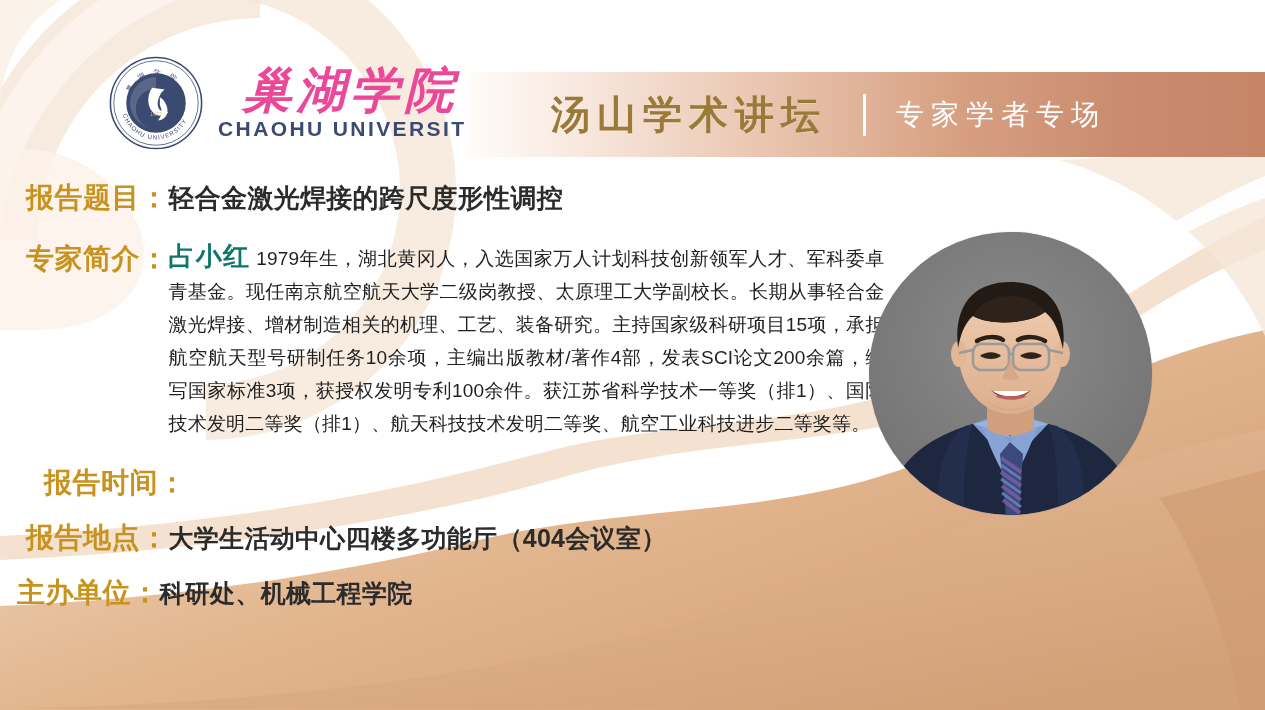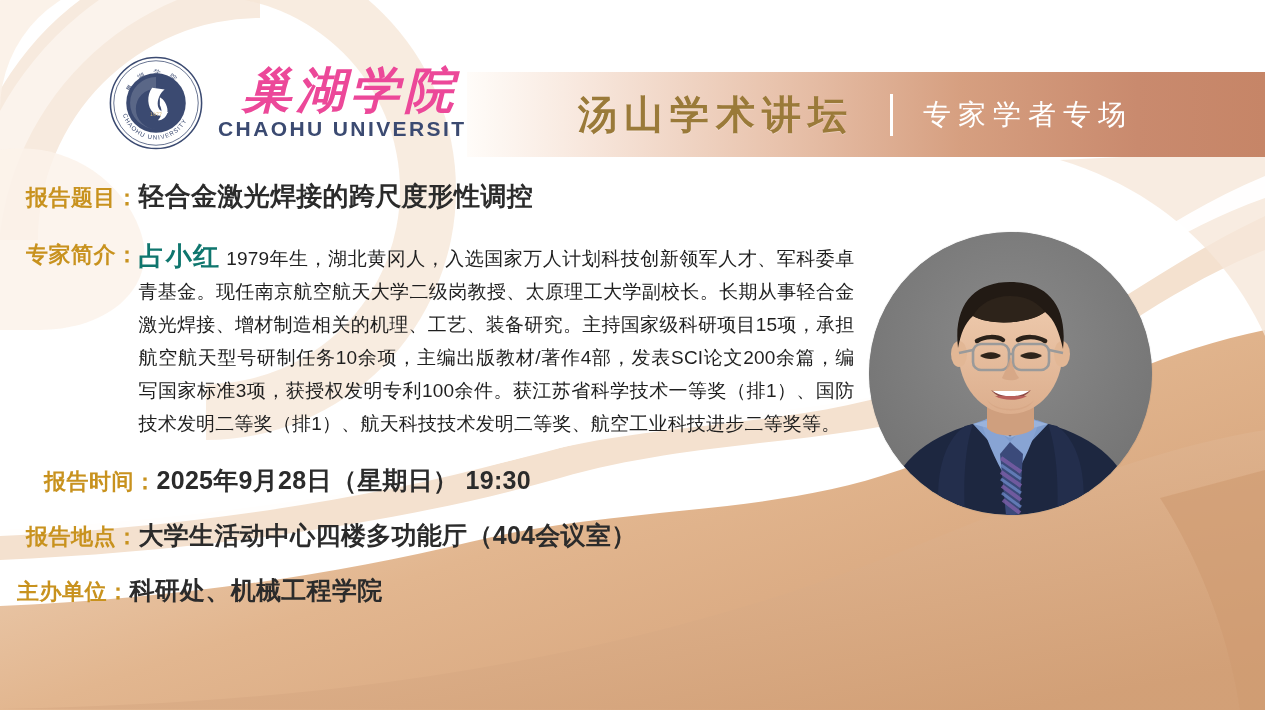--- a/index.html
+++ b/index.html
@@ -30,21 +30,21 @@
         rgba(255,252,249,1) 0%,
         rgba(248,232,222,1) 14%,
         rgba(233,196,174,1) 38%,
         rgba(214,159,128,1) 62%,
         rgba(201,138,110,1) 84%,
         rgba(198,133,103,1) 100%);
     display:flex;
     align-items:center;
   }
   .banner-main{
-    margin-left:111px;
+    margin-left:84px;
     font-size:39px;
     font-weight:bold;
     letter-spacing:7px;
     color:#9a7a39;
     text-shadow:0 1px 0 rgba(255,255,255,.25);
     white-space:nowrap;
     font-family:"DejaVu Sans","Liberation Sans",sans-serif;
   }
   .banner-divider{
     width:3px;
@@ -90,21 +90,21 @@
     letter-spacing:2.4px;
     color:#3b4a71;
     white-space:nowrap;
     margin-top:2px;
   }
 
   
   .row{position:absolute;display:flex;align-items:flex-start;}
   .label{
     color:#c8921e;
-    font-size:22px;
+    font-size:28px;
     font-weight:bold;
     letter-spacing:.5px;
     white-space:nowrap;
     flex:none;
     font-family:"Liberation Sans","DejaVu Sans",sans-serif;
   }
   .value-bold{
     color:#2b2b2b;
     font-size:25px;
     font-weight:bold;
@@ -231,21 +231,20 @@
     <span class="value-bold">轻合金激光焊接的跨尺度形性调控</span>
   </div>
 
   <div class="row" id="row-bio">
     <span class="label">专家简介：</span>
     <div id="bio-body"><span class="name">占小红</span><span> 1979年生，湖北黄冈人，入选国家万人计划科技创新领军人才、军科委卓青基金。现任南京航空航天大学二级岗教授、太原理工大学副校长。长期从事轻合金激光焊接、增材制造相关的机理、工艺、装备研究。主持国家级科研项目15项，承担航空航天型号研制任务10余项，主编出版教材/著作4部，发表SCI论文200余篇，编写国家标准3项，获授权发明专利100余件。获江苏省科学技术一等奖（排1）、国防技术发明二等奖（排1）、航天科技技术发明二等奖、航空工业科技进步二等奖等。</span></div>
   </div>
 
   <div class="row" id="row-time">
     <span class="label">报告时间：</span>
-    <span class="value-bold">2025年9月28日（星期日） 19:30</span>
   </div>
 
   <div class="row" id="row-place">
     <span class="label">报告地点：</span>
     <span class="value-bold">大学生活动中心四楼多功能厅（404会议室）</span>
   </div>
 
   <div class="row" id="row-host">
     <span class="label">主办单位：</span>
     <span class="value-bold">科研处、机械工程学院</span>

